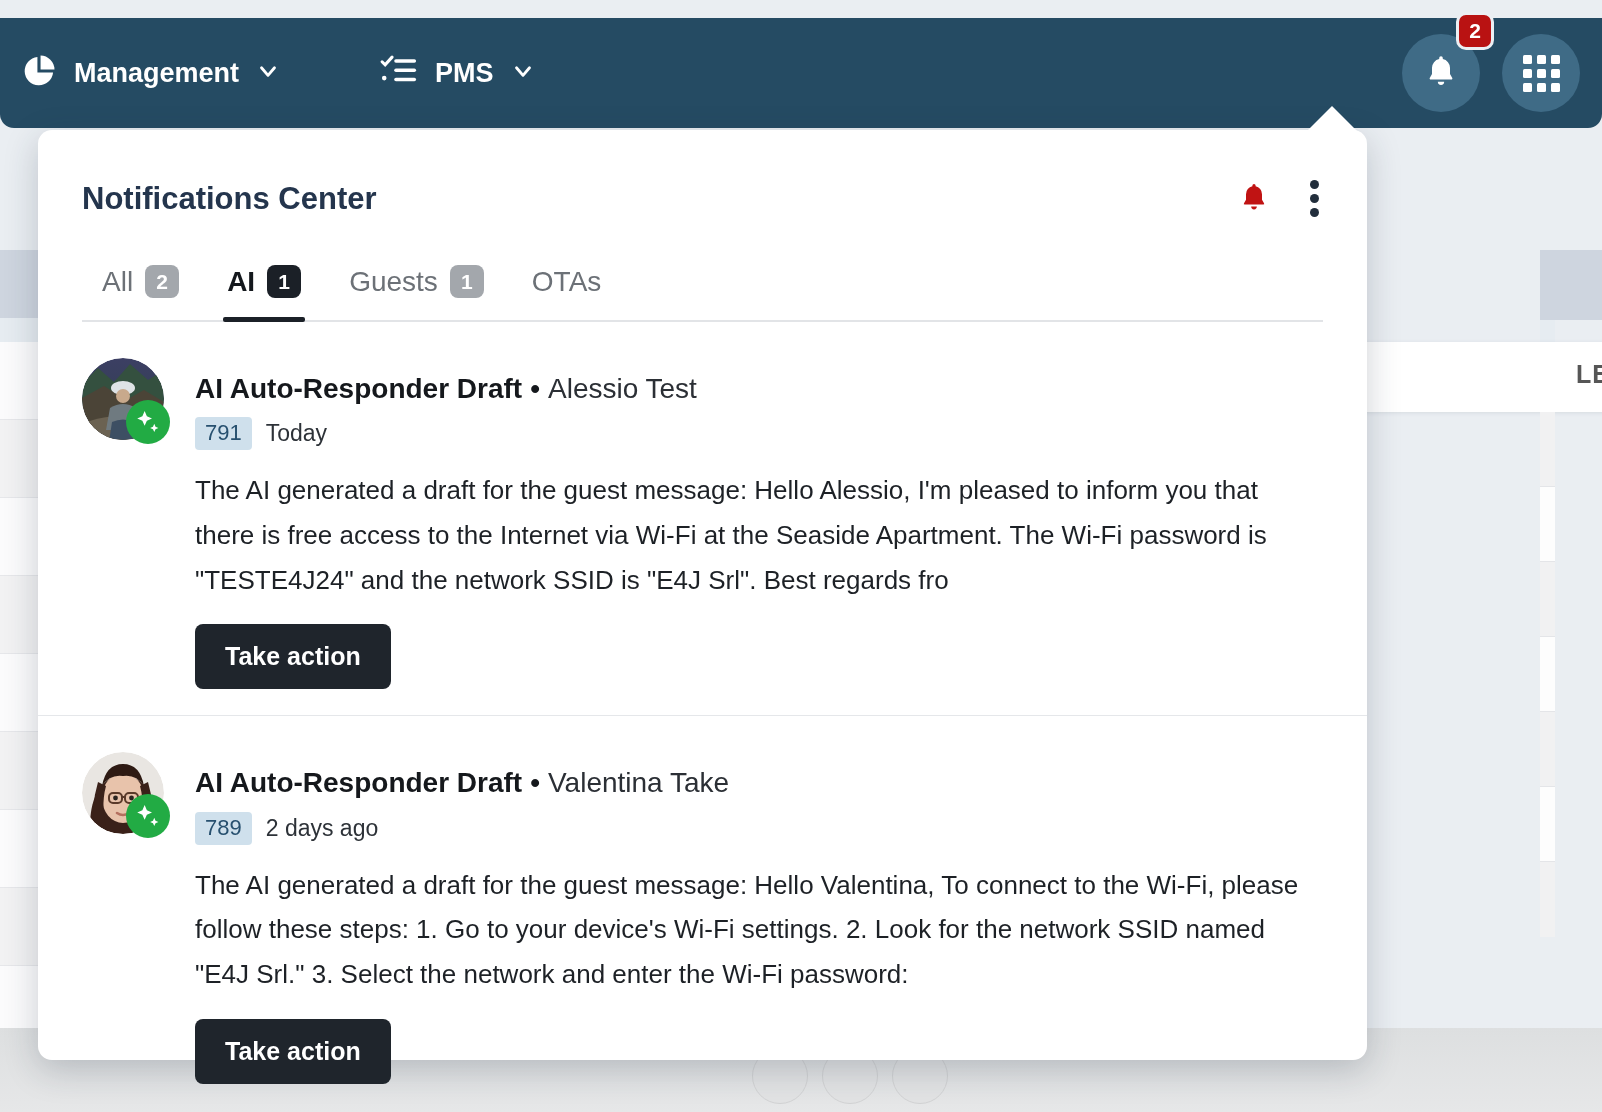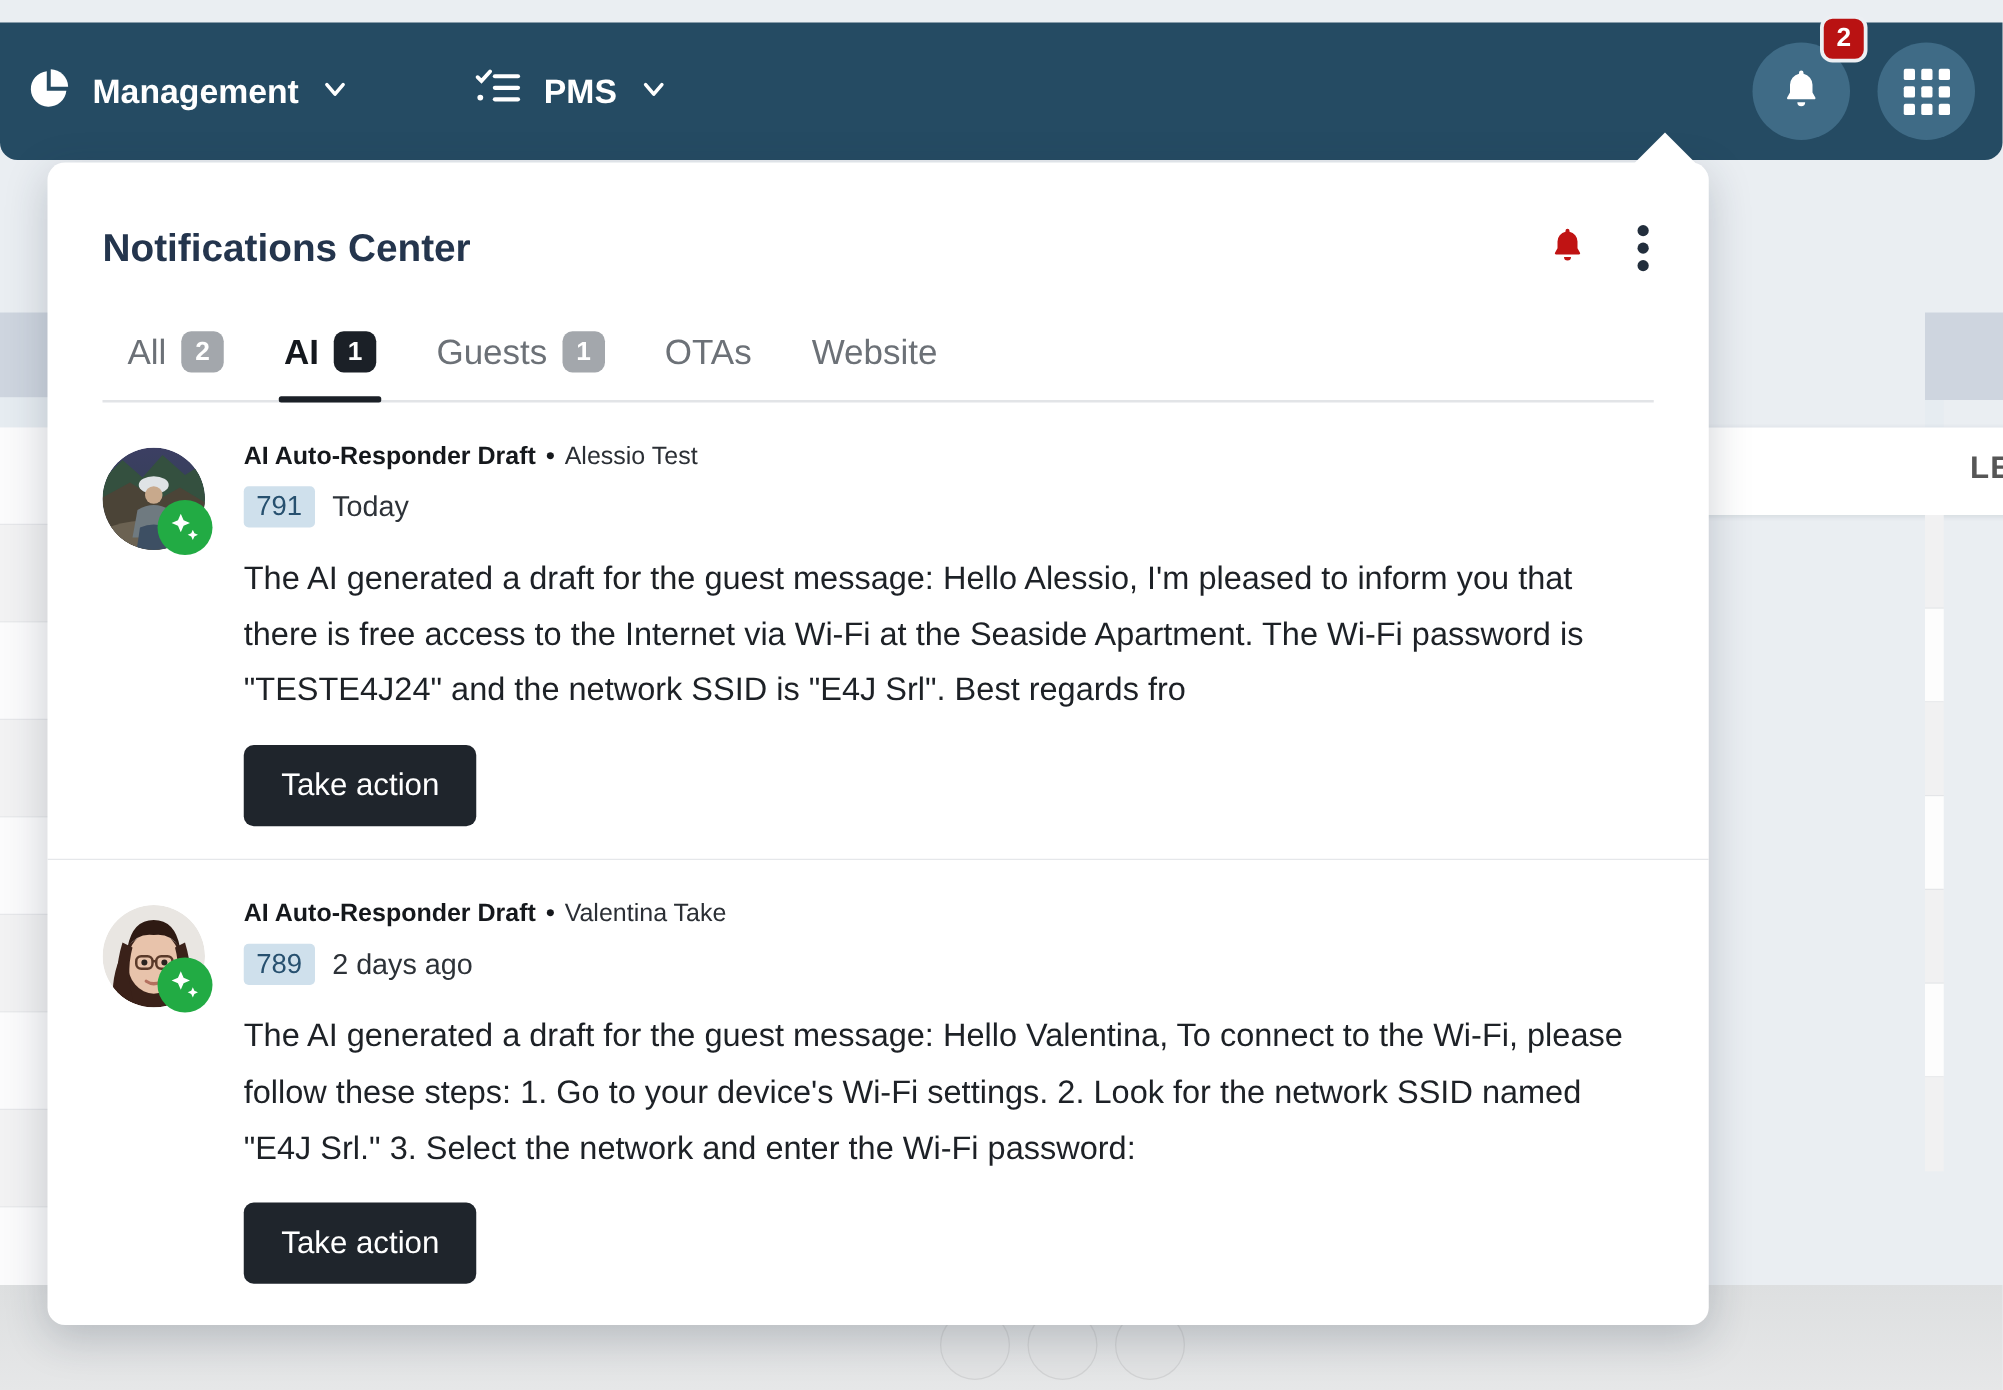--- a/index.html
+++ b/index.html
@@ -106,38 +106,38 @@
   .notif { display:flex; padding:30px 44px 26px 44px; border-bottom:1px solid #e5e7ea; }
   .notif:last-child { border-bottom:none; }
   .avatar-wrap { position:relative; width:82px; height:82px; flex:0 0 82px; margin-top:6px; }
   .avatar { width:82px; height:82px; border-radius:50%; overflow:hidden; display:block; }
   .ai-badge {
     position:absolute; right:-6px; bottom:-4px;
     width:44px; height:44px; border-radius:50%;
     background:#22ab44; display:flex; align-items:center; justify-content:center;
   }
   .notif-body { flex:1; padding-left:31px; padding-top:2px; }
-  .notif-title { font-size:20px; color:#15181c; line-height:1.15; }
+  .notif-title { font-size:28px; color:#15181c; line-height:1.15;margin-top:19px; }
   .notif-title b { font-weight:bold; }
   .notif-title .sep { font-weight:bold; }
   .notif-title .who { font-weight:normal; color:#2b2f35; }
   .notif-meta { display:flex; align-items:center; gap:14px; margin-top:12px; }
   .id-badge {
     background:#cfe0ec; color:#27506f; font-size:22px;
     padding:3px 10px 4px 10px; border-radius:4px; font-weight:normal;
   }
   .notif-time { font-size:23px; color:#2d3238; }
   .notif-text {
     margin-top:18px; font-size:26px; line-height:1.72; color:#1d2126;
     max-width:1168px;
   }
   .take-action {
     margin-top:22px; display:inline-block;
     background:#1f252c; color:#fff; border:none;
-    font-size:25px; font-weight:normal;
+    font-size:25px; font-weight:bold;
     padding:18px 30px; border-radius:8px; cursor:pointer;
     font-family:"Liberation Sans", sans-serif;
   }
 </style>
 </head>
 <body>
 
 <div class="page-bg">
 
   <div class="bg-left-col">
@@ -263,23 +263,20 @@
     <div class="tab active">
       <span>AI</span>
       <span class="tab-badge">1</span>
     </div>
     <div class="tab">
       <span>Guests</span>
       <span class="tab-badge">1</span>
     </div>
     <div class="tab">
       <span>OTAs</span>
-    </div>
-    <div class="tab">
-      <span>Website</span>
     </div>
   </div>
 
   <div class="notif">
     <div class="avatar-wrap">
       <span class="avatar">
         <svg width="82" height="82" viewBox="0 0 82 82">
           <defs>
             <clipPath id="c1">
                 <circle cx="41" cy="41" r="41"></circle>

